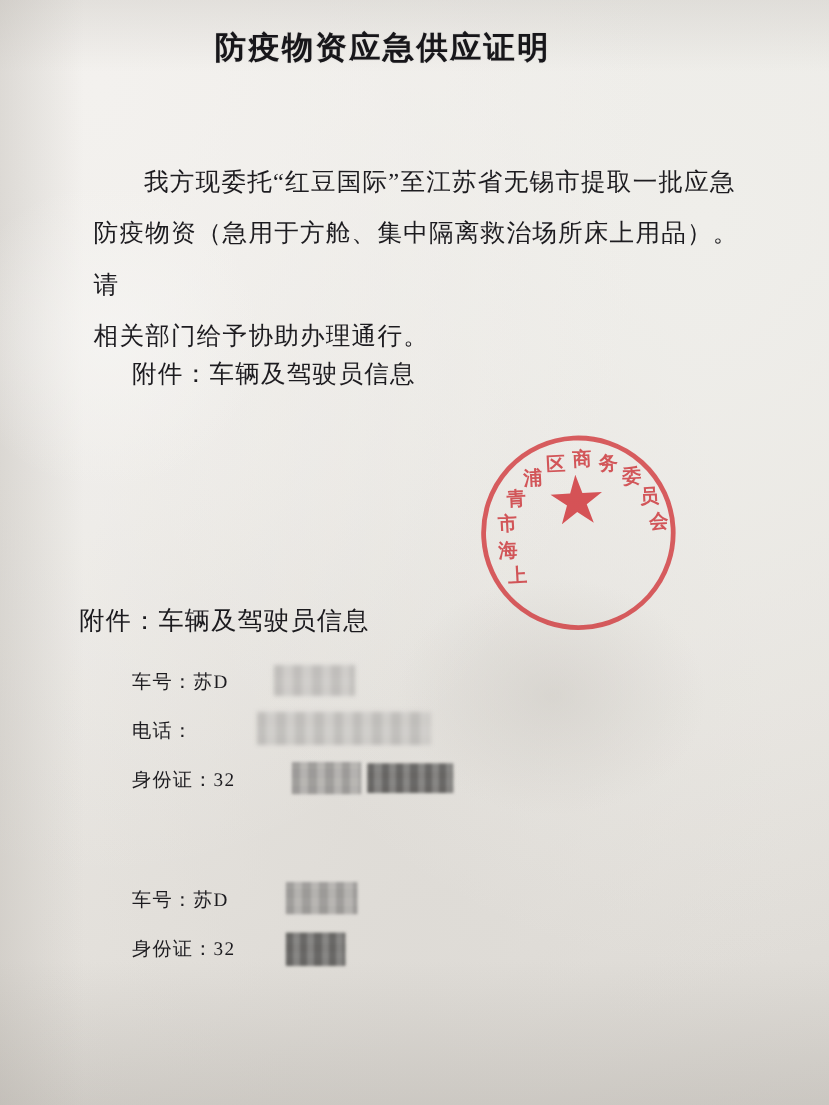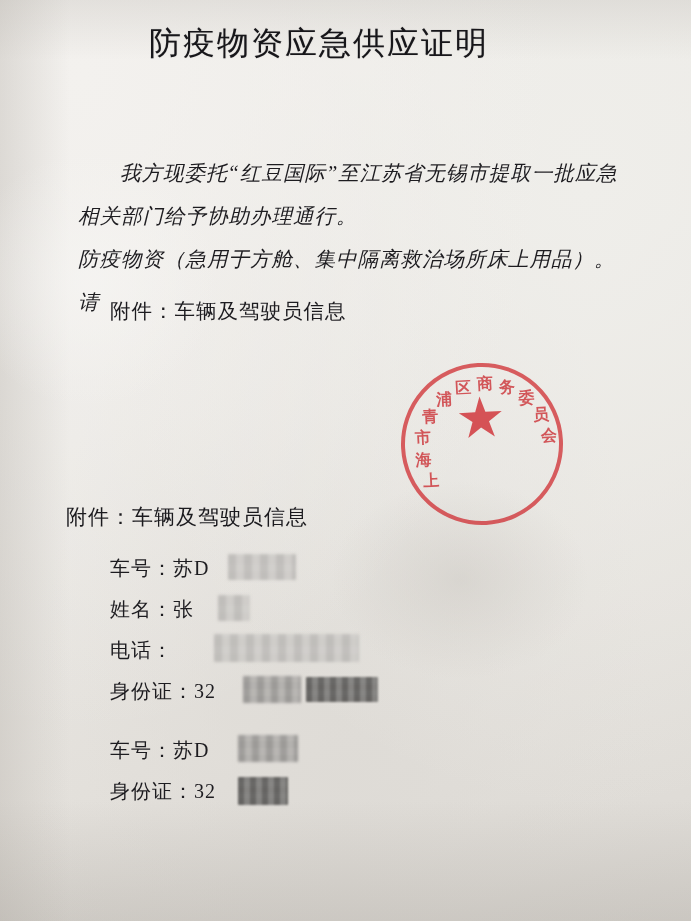--- a/index.html
+++ b/index.html
@@ -60,37 +60,36 @@
     background: radial-gradient(ellipse at center, rgba(246,245,243,0.7), rgba(246,245,243,0) 70%);
     pointer-events: none;
   }
 
   .doc-title {
     position: absolute;
     top: 22px;
     left: 0;
     width: 638px;
     text-align: center;
-    font-size: 32px;
-    font-weight: normal;
+    font-size: 26px;
+    font-weight: bold;
     letter-spacing: 2px;
     color: #17161a;
     text-shadow: 0 0 1px rgba(0,0,0,0.25);
   }
 
   .body-block {
     position: absolute;
     left: 78px;
-    top: 152px;
+    top: 131px;
     width: 548px;
     font-size: 20.5px;
     line-height: 43px;
     color: #1d1c20;
     letter-spacing: 1px;
-    font-style: italic;
   }
   .body-block p {
     margin: 0;
   }
   .indent { text-indent: 42px; }
 
   .attach-line {
     position: absolute;
     left: 78px;
     top: 297px;
@@ -173,21 +172,21 @@
     left: 66px;
     top: 503px;
     font-size: 21px;
     letter-spacing: 1px;
     color: #1b1a1e;
   }
 
   .info-group {
     position: absolute;
     left: 110px;
-    font-size: 20px;
+    font-size: 16px;
     line-height: 41px;
     color: #1d1c20;
     letter-spacing: 1px;
   }
   .group-1 { top: 548px; }
   .group-2 { top: 730px; }
   .info-row {
     position: relative;
     height: 41px;
     white-space: nowrap;
@@ -228,22 +227,22 @@
   <div class="shade-top"></div>
   <div class="shade-left"></div>
   <div class="shade-bottom"></div>
   <div class="blotch-b"></div>
   <div class="blotch-a"></div>
 
   <div class="doc-title">防疫物资应急供应证明</div>
 
   <div class="body-block">
     <p class="indent">我方现委托“红豆国际”至江苏省无锡市提取一批应急</p>
+    <p>防疫物资（急用于方舱、集中隔离救治场所床上用品）。请</p>
     <p>相关部门给予协助办理通行。</p>
-    <p>防疫物资（急用于方舱、集中隔离救治场所床上用品）。请</p>
   </div>
 
   <div class="attach-line">附件：车辆及驾驶员信息</div>
 
 
   <div class="seal">
     <div class="seal-text">
       <div class="seal-ch" style="transform: rotate(-118deg) translate(0,-64px) rotate(118deg);">上</div>
       <div class="seal-ch" style="transform: rotate(-98deg) translate(0,-64px) rotate(98deg);">海</div>
       <div class="seal-ch" style="transform: rotate(-78deg) translate(0,-64px) rotate(78deg);">市</div>
@@ -262,24 +261,20 @@
   </div>
 
   <div class="attach-head">附件：车辆及驾驶员信息</div>
 
   <div class="info-group group-1">
     <div class="info-row">
       <span class="label">车号：</span><span class="value">苏D</span>
       <span class="mosaic m-light" style="left:118px; top:6px; width:68px; height:26px;"></span>
     </div>
     <div class="info-row">
-      <span class="label">姓名：</span><span class="value">张</span>
-      <span class="mosaic m-light" style="left:108px; top:6px; width:32px; height:26px;"></span>
-    </div>
-    <div class="info-row">
       <span class="label">电话：</span>
       <span class="mosaic m-light" style="left:104px; top:4px; width:145px; height:28px;"></span>
     </div>
     <div class="info-row">
       <span class="label">身份证：</span><span class="value">32</span>
       <span class="mosaic m-gray" style="left:133px; top:5px; width:58px; height:27px;"></span>
       <span class="mosaic m-dark" style="left:196px; top:6px; width:72px; height:25px;"></span>
     </div>
   </div>
 

